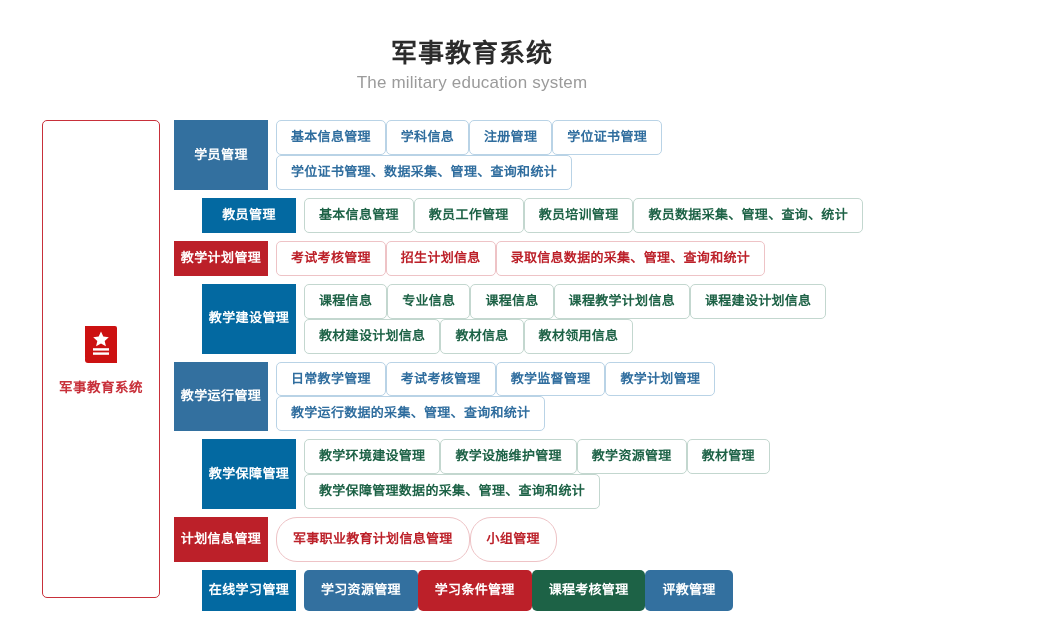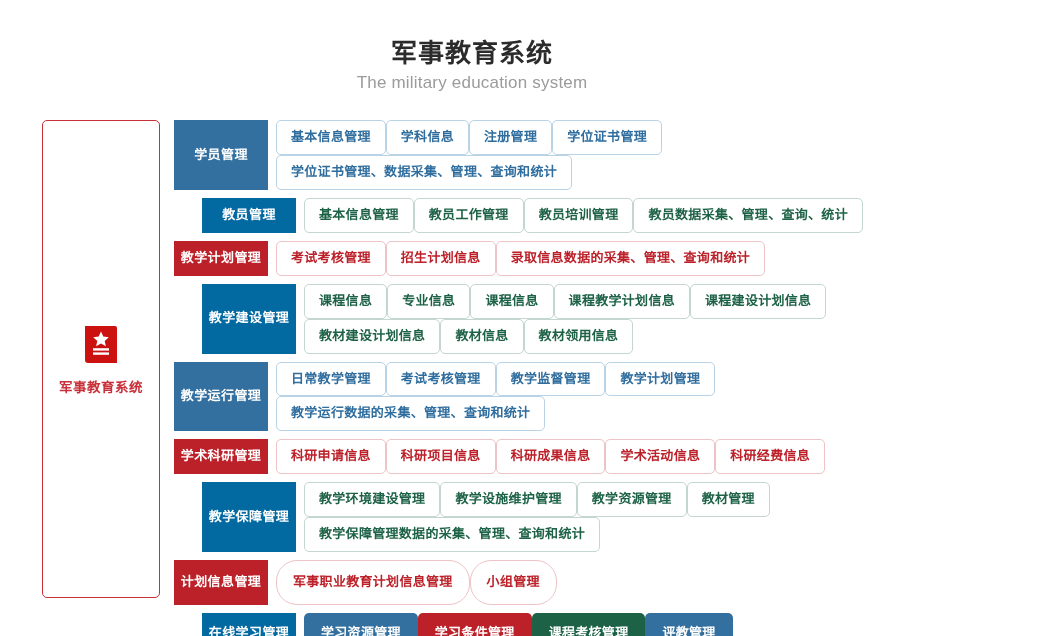--- a/index.html
+++ b/index.html
@@ -220,30 +220,20 @@
           <div class="cat-tag c-blue">教学运行管理</div>
           <div class="items">
             <div class="item i-blue">日常教学管理</div>
             <div class="item i-blue">考试考核管理</div>
             <div class="item i-blue">教学监督管理</div>
             <div class="item i-blue">教学计划管理</div>
             <div class="item i-blue">教学运行数据的采集、管理、查询和统计</div>
           </div>
         </div>
         <div class="row">
-          <div class="cat-tag c-red">学术科研管理</div>
-          <div class="items">
-            <div class="item i-red">科研申请信息</div>
-            <div class="item i-red">科研项目信息</div>
-            <div class="item i-red">科研成果信息</div>
-            <div class="item i-red">学术活动信息</div>
-            <div class="item i-red">科研经费信息</div>
-          </div>
-        </div>
-        <div class="row">
           <div class="cat-tag c-green">教学保障管理</div>
           <div class="items">
             <div class="item i-green">教学环境建设管理</div>
             <div class="item i-green">教学设施维护管理</div>
             <div class="item i-green">教学资源管理</div>
             <div class="item i-green">教材管理</div>
             <div class="item i-green">教学保障管理数据的采集、管理、查询和统计</div>
           </div>
         </div>
         <div class="row">

